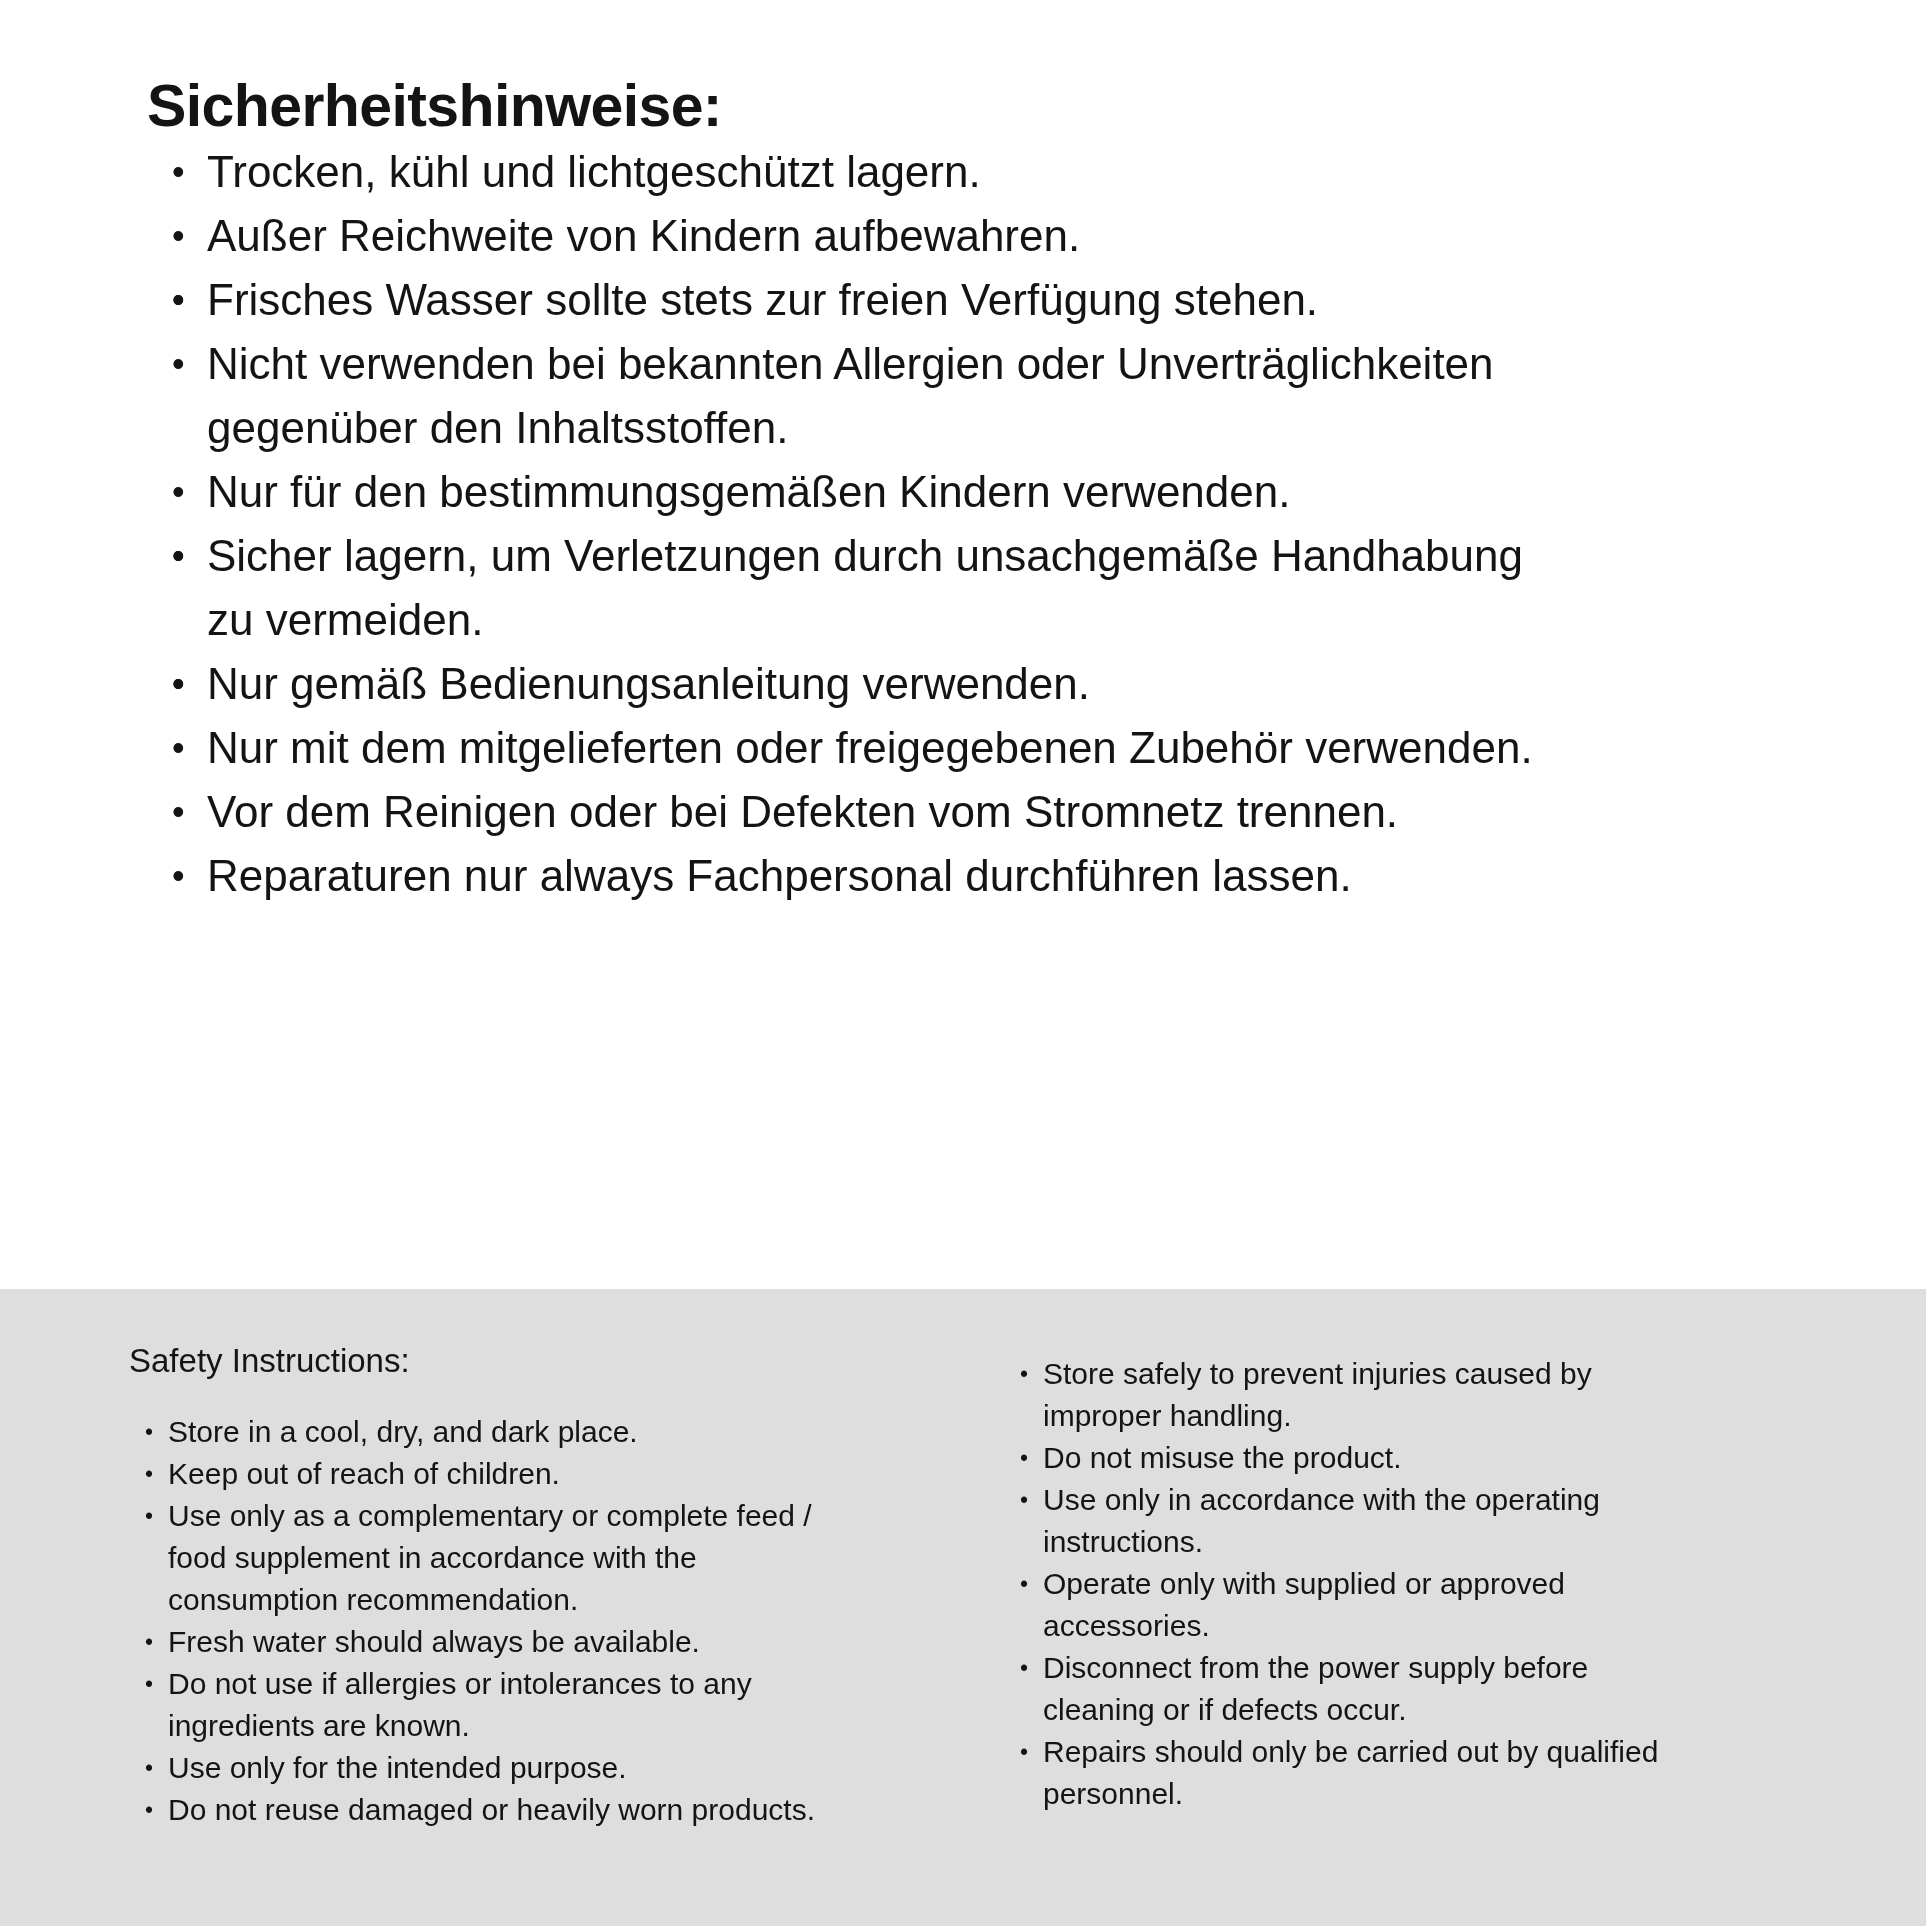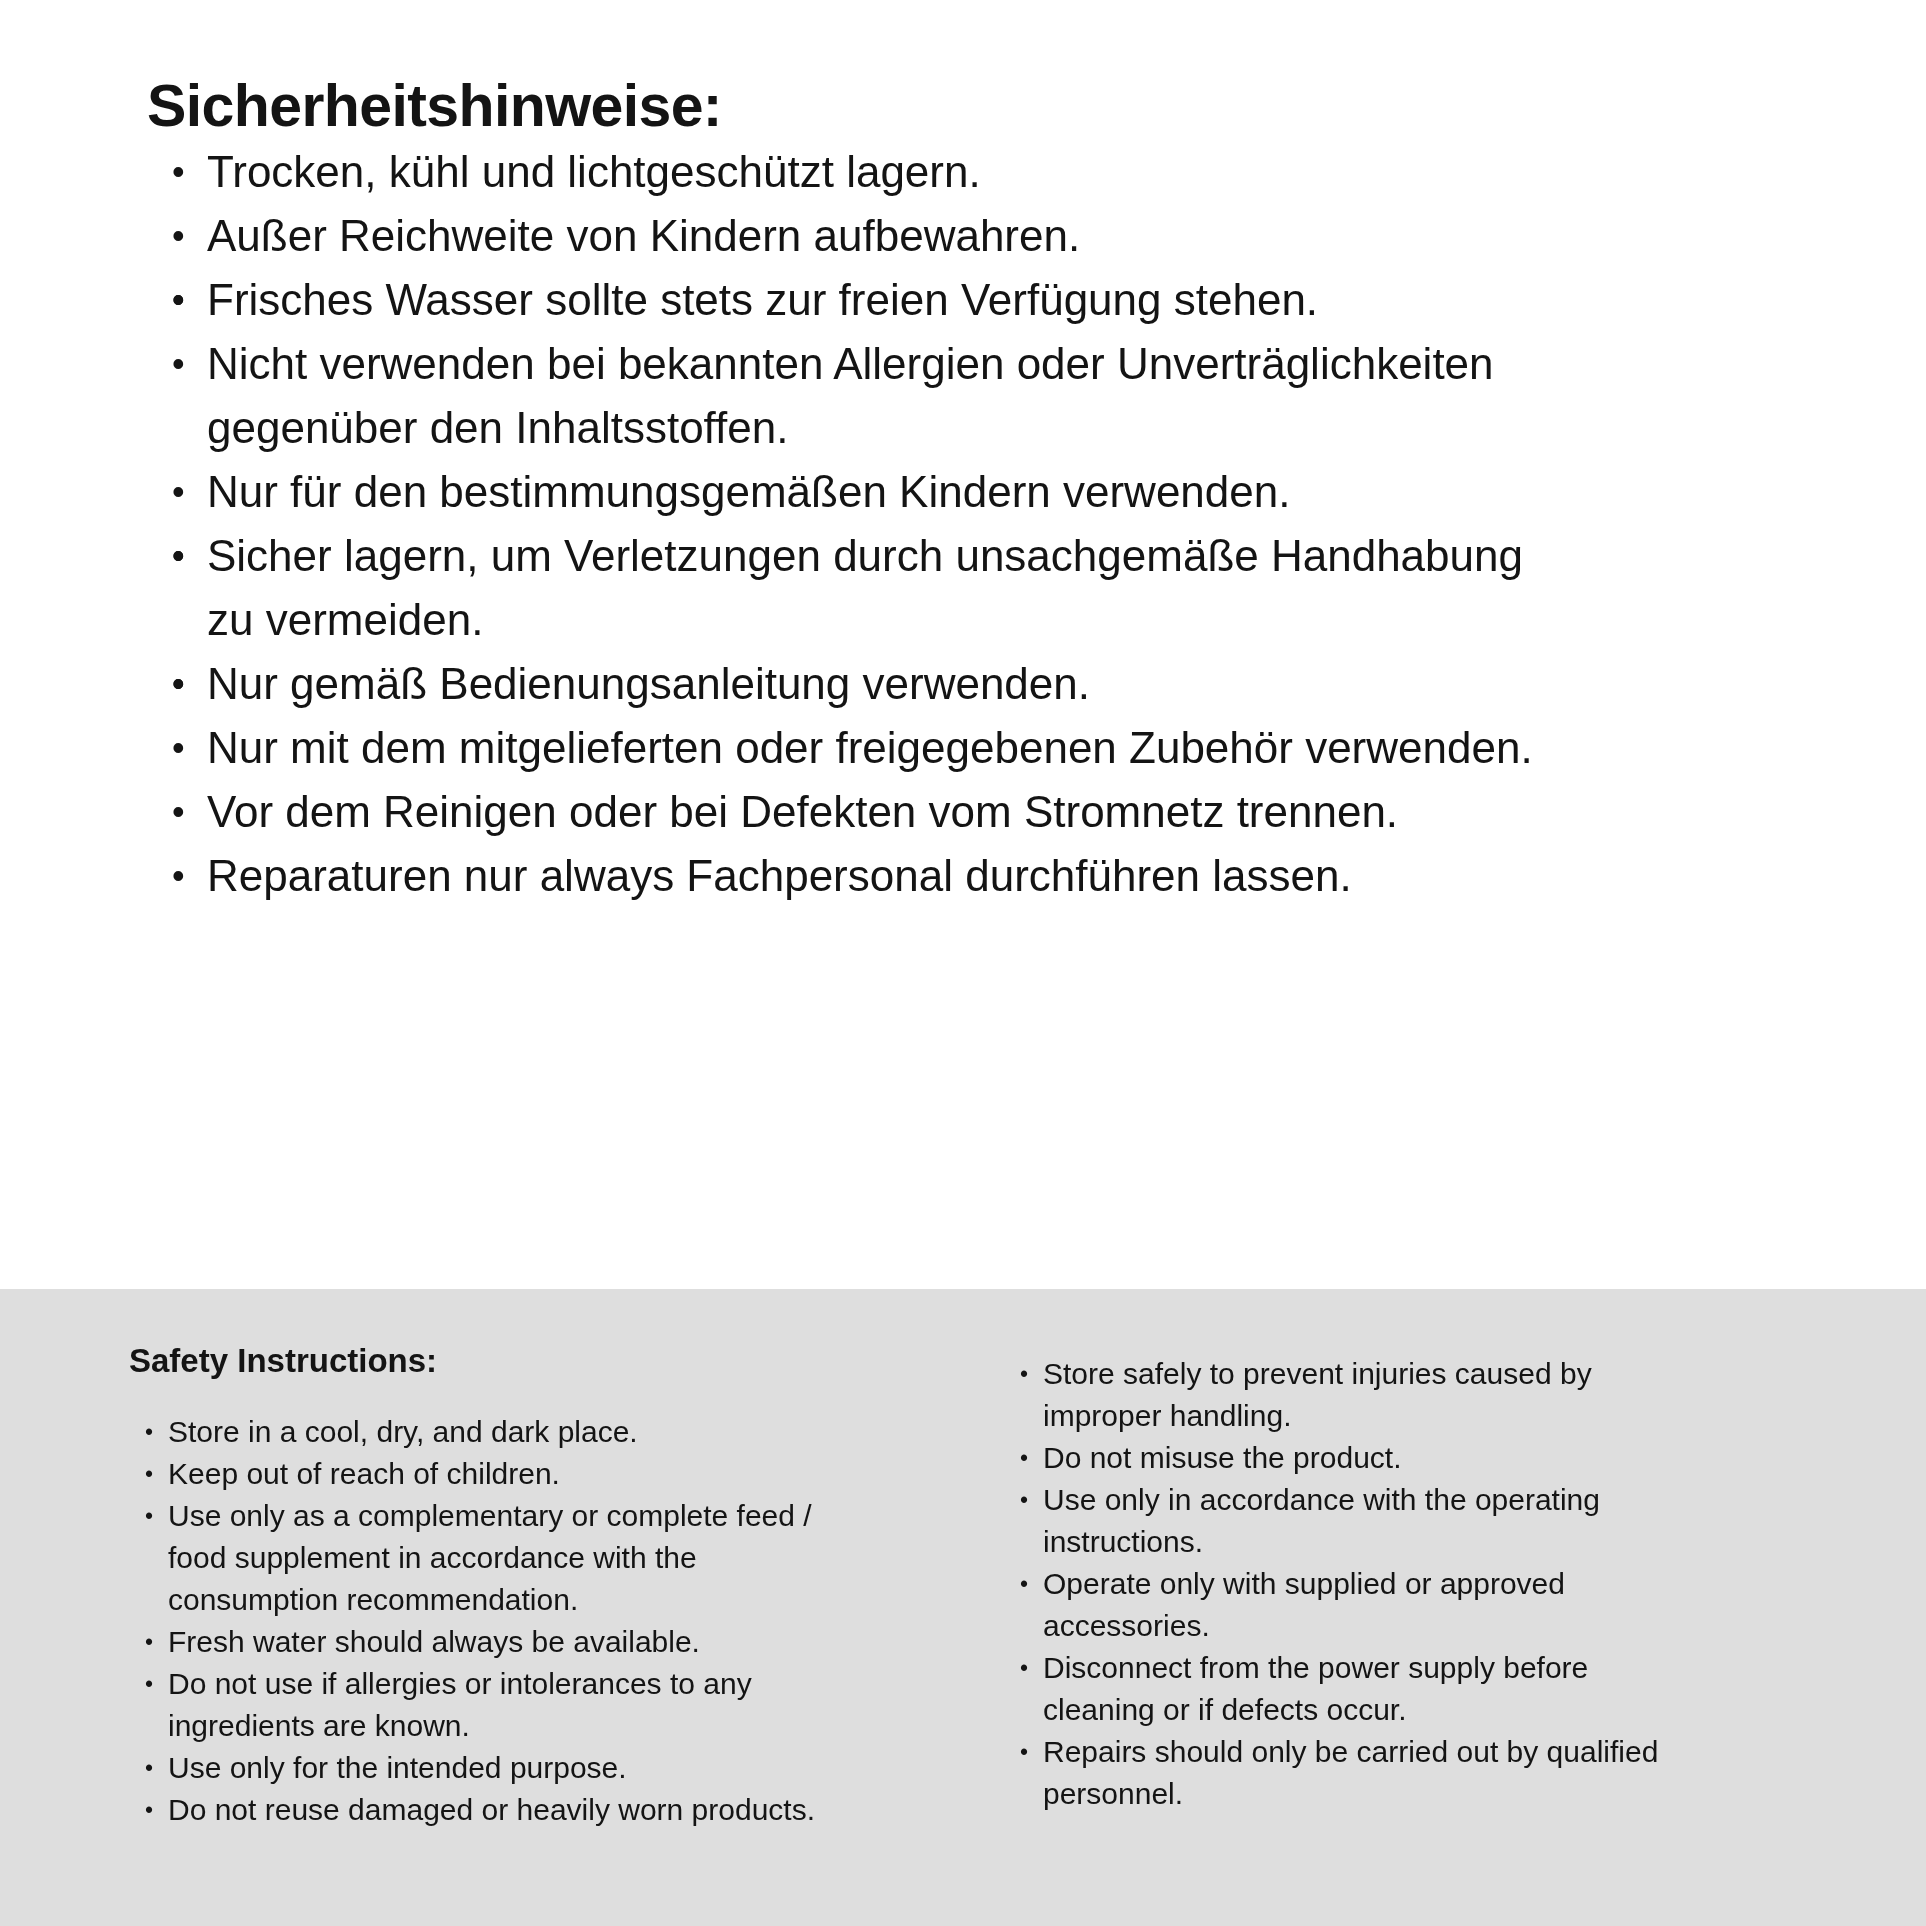--- a/index.html
+++ b/index.html
@@ -34,21 +34,21 @@
 
   
   .en-panel{
     position:absolute;left:0;top:1289px;
     width:1926px;height:637px;
     background:var(--panel);
   }
   .en-title{
     position:absolute;left:129px;top:53px;
     margin:0;
-    font-size:33px;font-weight:bold;line-height:1.15;
+    font-size:33px;font-weight:normal;line-height:1.15;
   }
   .en-list{
     margin:0;padding:0;list-style:none;
     font-size:30px;line-height:42px;
   }
   .en-list li{position:relative;padding-left:23px;margin:0;}
   .en-list .bullet{position:absolute;left:0;top:0;font-size:23px;line-height:42px;}
   .en-list-left{
     position:absolute;left:145px;top:122px;
     width:854px;

